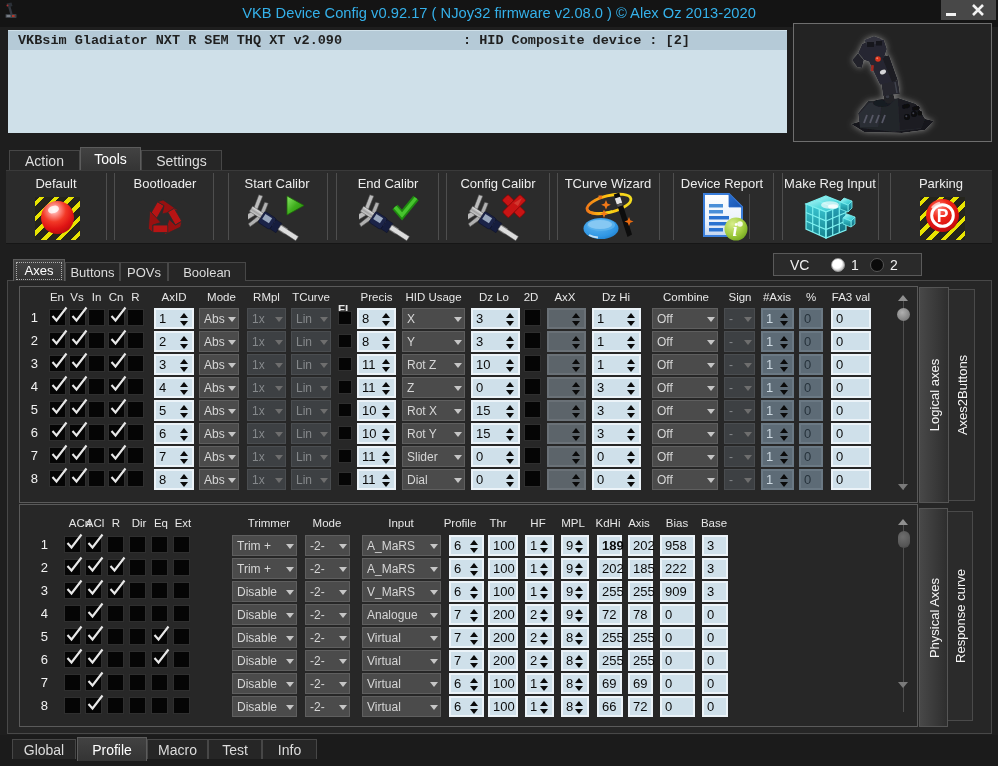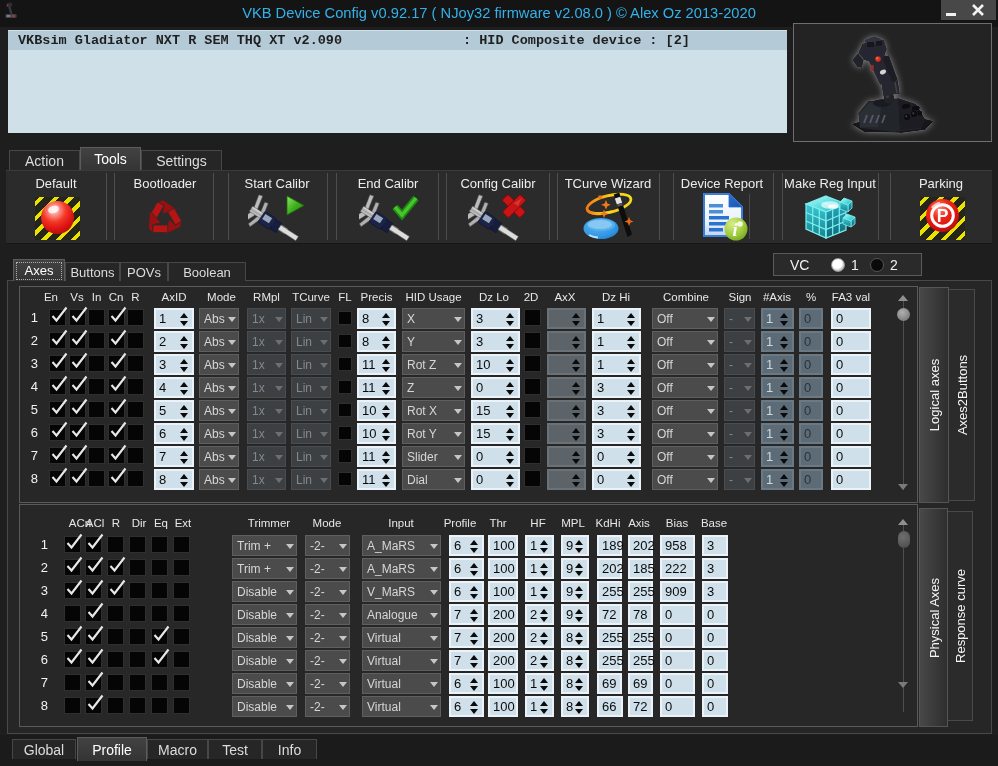--- a/index.html
+++ b/index.html
@@ -373,30 +373,30 @@
     <div style="margin-top:2px">POVs</div>
   </div>
 <div class="abs tab" style="left:168px;top:262px;width:78px;height:19px;font-size:13px;">
     <div style="margin-top:2px">Boolean</div>
   </div>
 <div class="abs tab tabsel" style="left:13px;top:259px;width:52px;height:22px;font-size:13px;">
     <div style="position:absolute;left:2px;top:2px;right:2px;bottom:1px;border:1px dotted #b0b0b0;"></div>
     <div style="margin-top:3px">Axes</div>
   </div>
 <div class="abs group" style="left:19px;top:286px;width:899px;height:217px;"></div>
-<div class="abs hdr" style="left:11px;top:291px;width:80px;">En</div>
+<div class="abs hdr" style="left:17px;top:291px;width:80px;">En</div>
 <div class="abs hdr" style="left:37px;top:291px;width:80px;">Vs</div>
 <div class="abs hdr" style="left:56.5px;top:291px;width:80px;">In</div>
 <div class="abs hdr" style="left:76px;top:291px;width:80px;">Cn</div>
 <div class="abs hdr" style="left:95.5px;top:291px;width:80px;">R</div>
 <div class="abs hdr" style="left:134px;top:291px;width:80px;">AxID</div>
 <div class="abs hdr" style="left:181.5px;top:291px;width:80px;">Mode</div>
 <div class="abs hdr" style="left:226.5px;top:291px;width:80px;">RMpl</div>
 <div class="abs hdr" style="left:271px;top:291px;width:80px;">TCurve</div>
-<div class="abs hdr" style="left:305px;top:291px;width:80px;">FL</div>
+<div class="abs hdr" style="left:305px;top:303px;width:80px;font-weight:bold;">FL</div>
 <div class="abs hdr" style="left:336.5px;top:291px;width:80px;">Precis</div>
 <div class="abs hdr" style="left:393.5px;top:291px;width:80px;">HID Usage</div>
 <div class="abs hdr" style="left:454px;top:291px;width:80px;">Dz Lo</div>
 <div class="abs hdr" style="left:491px;top:291px;width:80px;">2D</div>
 <div class="abs hdr" style="left:525px;top:291px;width:80px;">AxX</div>
 <div class="abs hdr" style="left:576px;top:291px;width:80px;">Dz Hi</div>
 <div class="abs hdr" style="left:646px;top:291px;width:80px;">Combine</div>
 <div class="abs hdr" style="left:700px;top:291px;width:80px;">Sign</div>
 <div class="abs hdr" style="left:737px;top:291px;width:80px;">#Axis</div>
 <div class="abs hdr" style="left:771px;top:291px;width:80px;">%</div>
@@ -1042,21 +1042,21 @@
 <div class="abs spin " style="left:525px;top:535px;width:29px;">
     <span class="v">1</span>
 <div class="tri-u" style="left:13px;top:3px;"></div>
 <div class="tri-d" style="left:13px;top:11px;"></div>
   </div>
 <div class="abs spin " style="left:561px;top:535px;width:28px;">
     <span class="v">9</span>
 <div class="tri-u" style="left:12px;top:3px;"></div>
 <div class="tri-d" style="left:12px;top:11px;"></div>
   </div>
-<div class="abs tbox " style="left:597px;top:535px;width:25px;">189</div>
+<div class="abs tbox " style="left:597px;top:535px;width:25px;font-weight:bold;">189</div>
 <div class="abs tbox " style="left:628px;top:535px;width:25px;">202</div>
 <div class="abs tbox " style="left:660px;top:535px;width:35px;">958</div>
 <div class="abs tbox " style="left:702px;top:535px;width:26px;">3</div>
 <div class="abs rowlab" style="left:28px;top:560px;width:20px;">2</div>
 <div class="abs cb" style="left:64px;top:559px;width:17px;height:17px;"></div>
 <svg class="abs chk" style="left:63px;top:554px" width="22" height="22" viewBox="0 0 22 22">
 <path d="M4.5,12 L8.5,16.5 L18.5,3.5" stroke="#e8e8e8" stroke-width="2.1" fill="none"></path>
   </svg>
 <div class="abs cb" style="left:85px;top:559px;width:17px;height:17px;"></div>
 <svg class="abs chk" style="left:84px;top:554px" width="22" height="22" viewBox="0 0 22 22">

